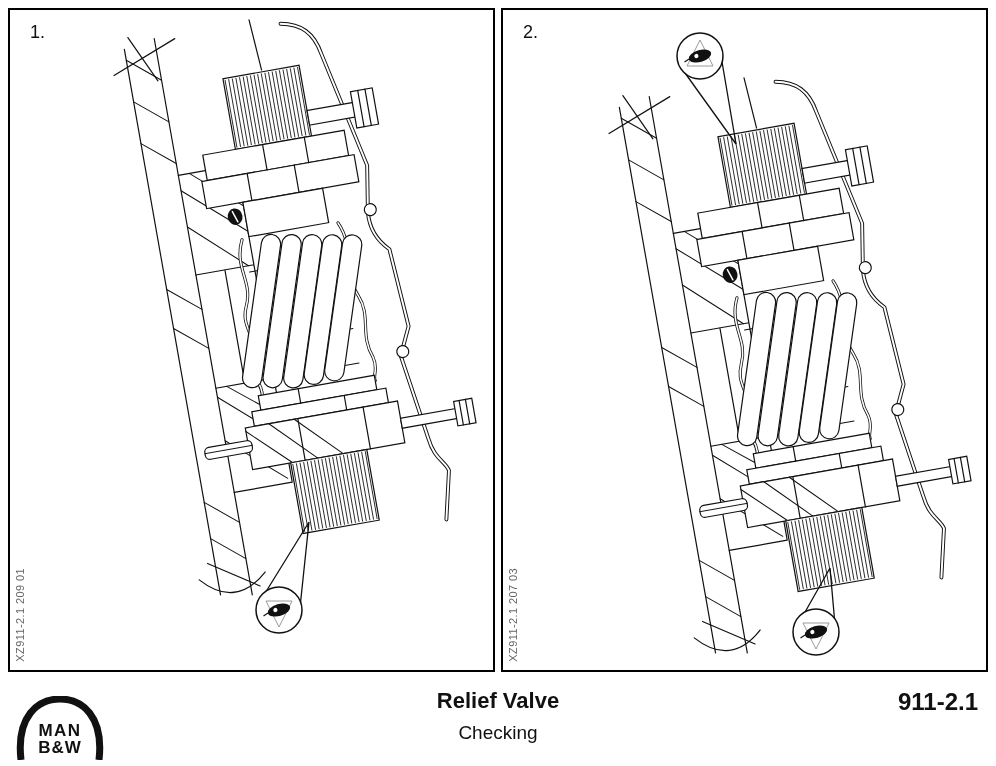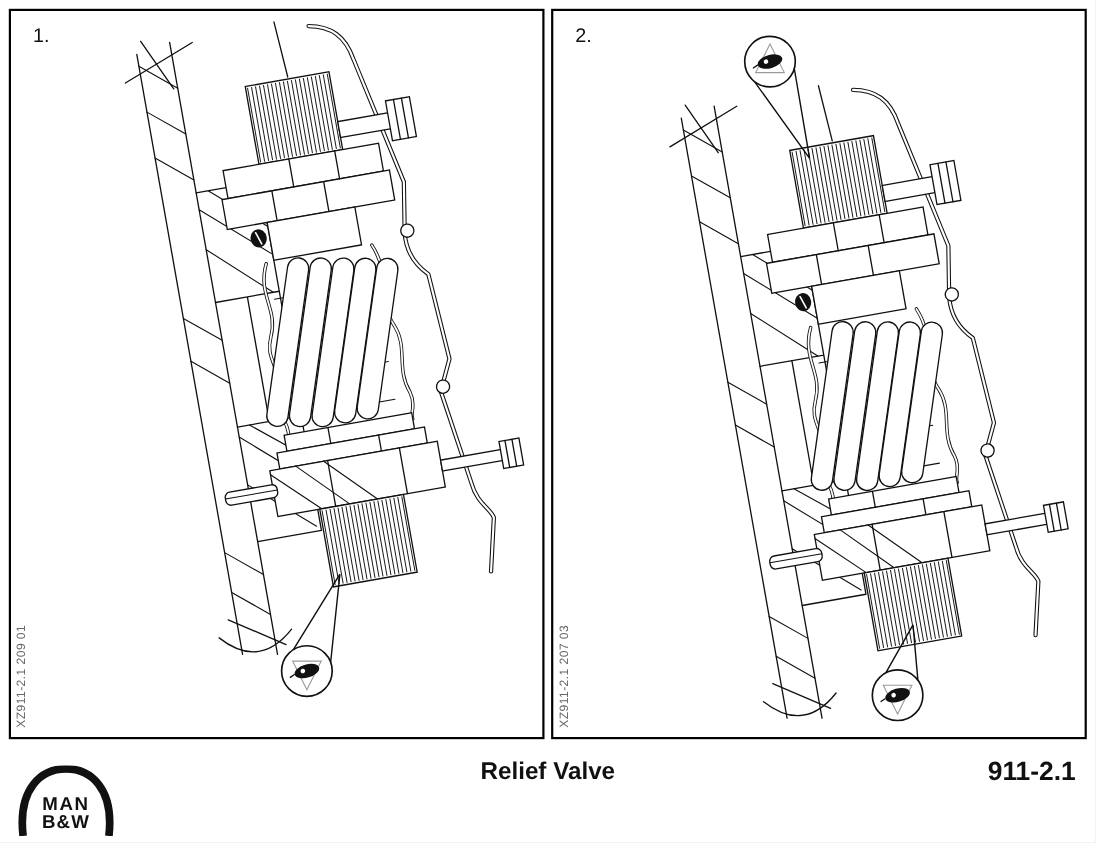--- a/index.html
+++ b/index.html
@@ -177,16 +177,17 @@
 
   </div>
 
   <div class="footer">
     <svg class="logo" width="96" height="64" viewBox="0 0 96 64">
       <path d="M9 64 C4 20 26 3 48 3 C70 3 92 20 87 64" fill="none" stroke="#111" stroke-width="7"></path>
       <text x="48" y="40" text-anchor="middle" font-size="17" letter-spacing="1.5" fill="#111">MAN</text>
       <text x="48" y="57" text-anchor="middle" font-size="17" letter-spacing="1" fill="#111">B&amp;W</text>
     </svg>
     <h1 class="doc-title">Relief Valve</h1>
+    <h2 class="doc-subtitle">Checking</h2>
     <div class="doc-code">911-2.1</div>
   </div>
 
 </div>
 
 </body></html>

